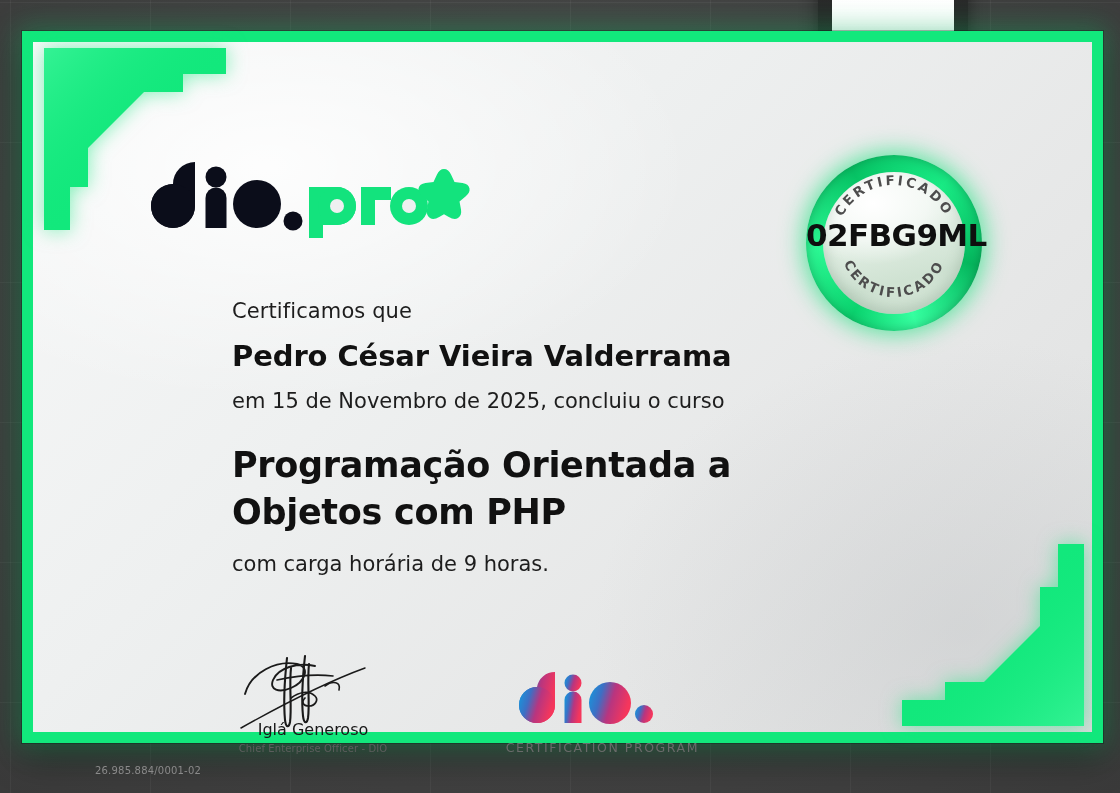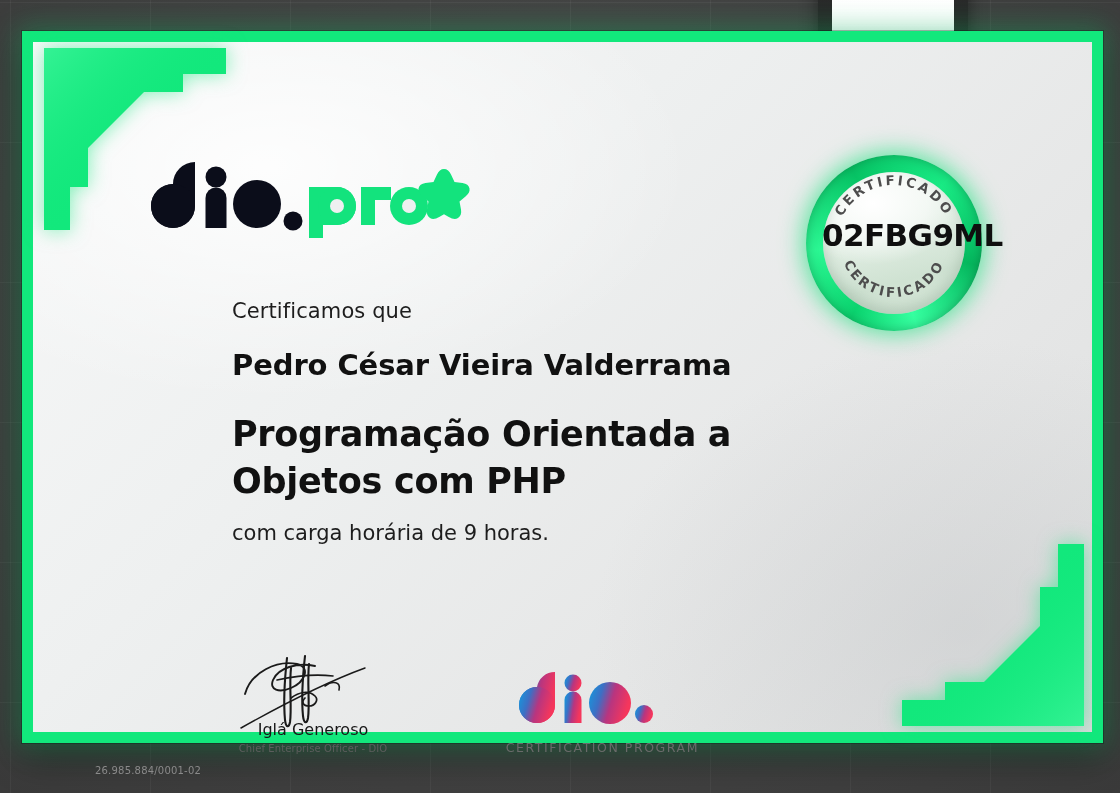--- a/index.html
+++ b/index.html
@@ -117,21 +117,21 @@
     font-size: 21px;
     color: #1d1d1d;
     letter-spacing: 0.1px;
     line-height: 1.25;
   }
   .line-name {
     font-size: 29px;
     font-weight: bold;
     color: #111111;
     letter-spacing: -0.1px;
-    margin-top: 24px;
+    margin-top: 15px;
     line-height: 1.2;
   }
   .line-date {
     font-size: 21px;
     color: #1d1d1d;
     margin-top: 14px;
     line-height: 1.25;
   }
   .line-course {
     font-size: 35px;
@@ -224,21 +224,21 @@
     width: 142px;
     height: 142px;
     border-radius: 50%;
     background:
       radial-gradient(ellipse 85% 60% at 35% 22%, #ffffff 0%, rgba(255,255,255,0.55) 45%, rgba(255,255,255,0) 72%),
       linear-gradient(165deg, #f0f7f1 0%, #e3efe5 40%, #cfe2d2 72%, #dcebdd 100%);
     box-shadow: inset 0 -6px 14px rgba(120,150,128,0.38);
   }
   #seal-code {
     position: absolute;
-    left: 16px;
+    left: 0;
     right: 0;
     top: 62px;
     text-align: center;
     font-size: 31px;
     font-weight: bold;
     color: #0f0f0f;
     letter-spacing: -0.6px;
     z-index: 4;
   }
   #seal-arcs { position: absolute; inset: 0; z-index: 3; }
@@ -332,20 +332,21 @@
                  C268,29.5 270.5,27.5 274.5,27
                  L282.5,26
                  L286,18.5
                  C287.5,15 290,13 293,13 Z" fill="#13e37d"></path>
       </svg>
     </div>
 
     <div id="body-text">
       <div class="line-intro">Certificamos que</div>
       <div class="line-name">Pedro César Vieira Valderrama</div>
+      <div class="line-date">em 15 de Novembro de 2025, concluiu o curso</div>
       <div class="line-course">Programação Orientada a Objetos com PHP</div>
       <div class="line-hours">com carga horária de 9 horas.</div>
     </div>
 
     <div id="signature-block">
       <svg id="signature-mark" width="168" height="84" viewBox="0 0 168 84">
         <g fill="none" stroke="#1a1a1a" stroke-linecap="round" stroke-linejoin="round">
           <path d="M16,44 C22,22 48,10 68,14 C82,17 76,32 62,38 C50,43 40,40 44,30 C49,18 68,12 86,16" stroke-width="1.9"></path>
           <path d="M58,8 C56,26 54,48 56,70 C57,78 60,78 61,72 C63,58 60,36 62,18" stroke-width="2.1"></path>
           <path d="M76,6 C74,24 72,46 74,66 C75,74 78,74 79,68 C81,54 78,32 80,14" stroke-width="2.1"></path>

